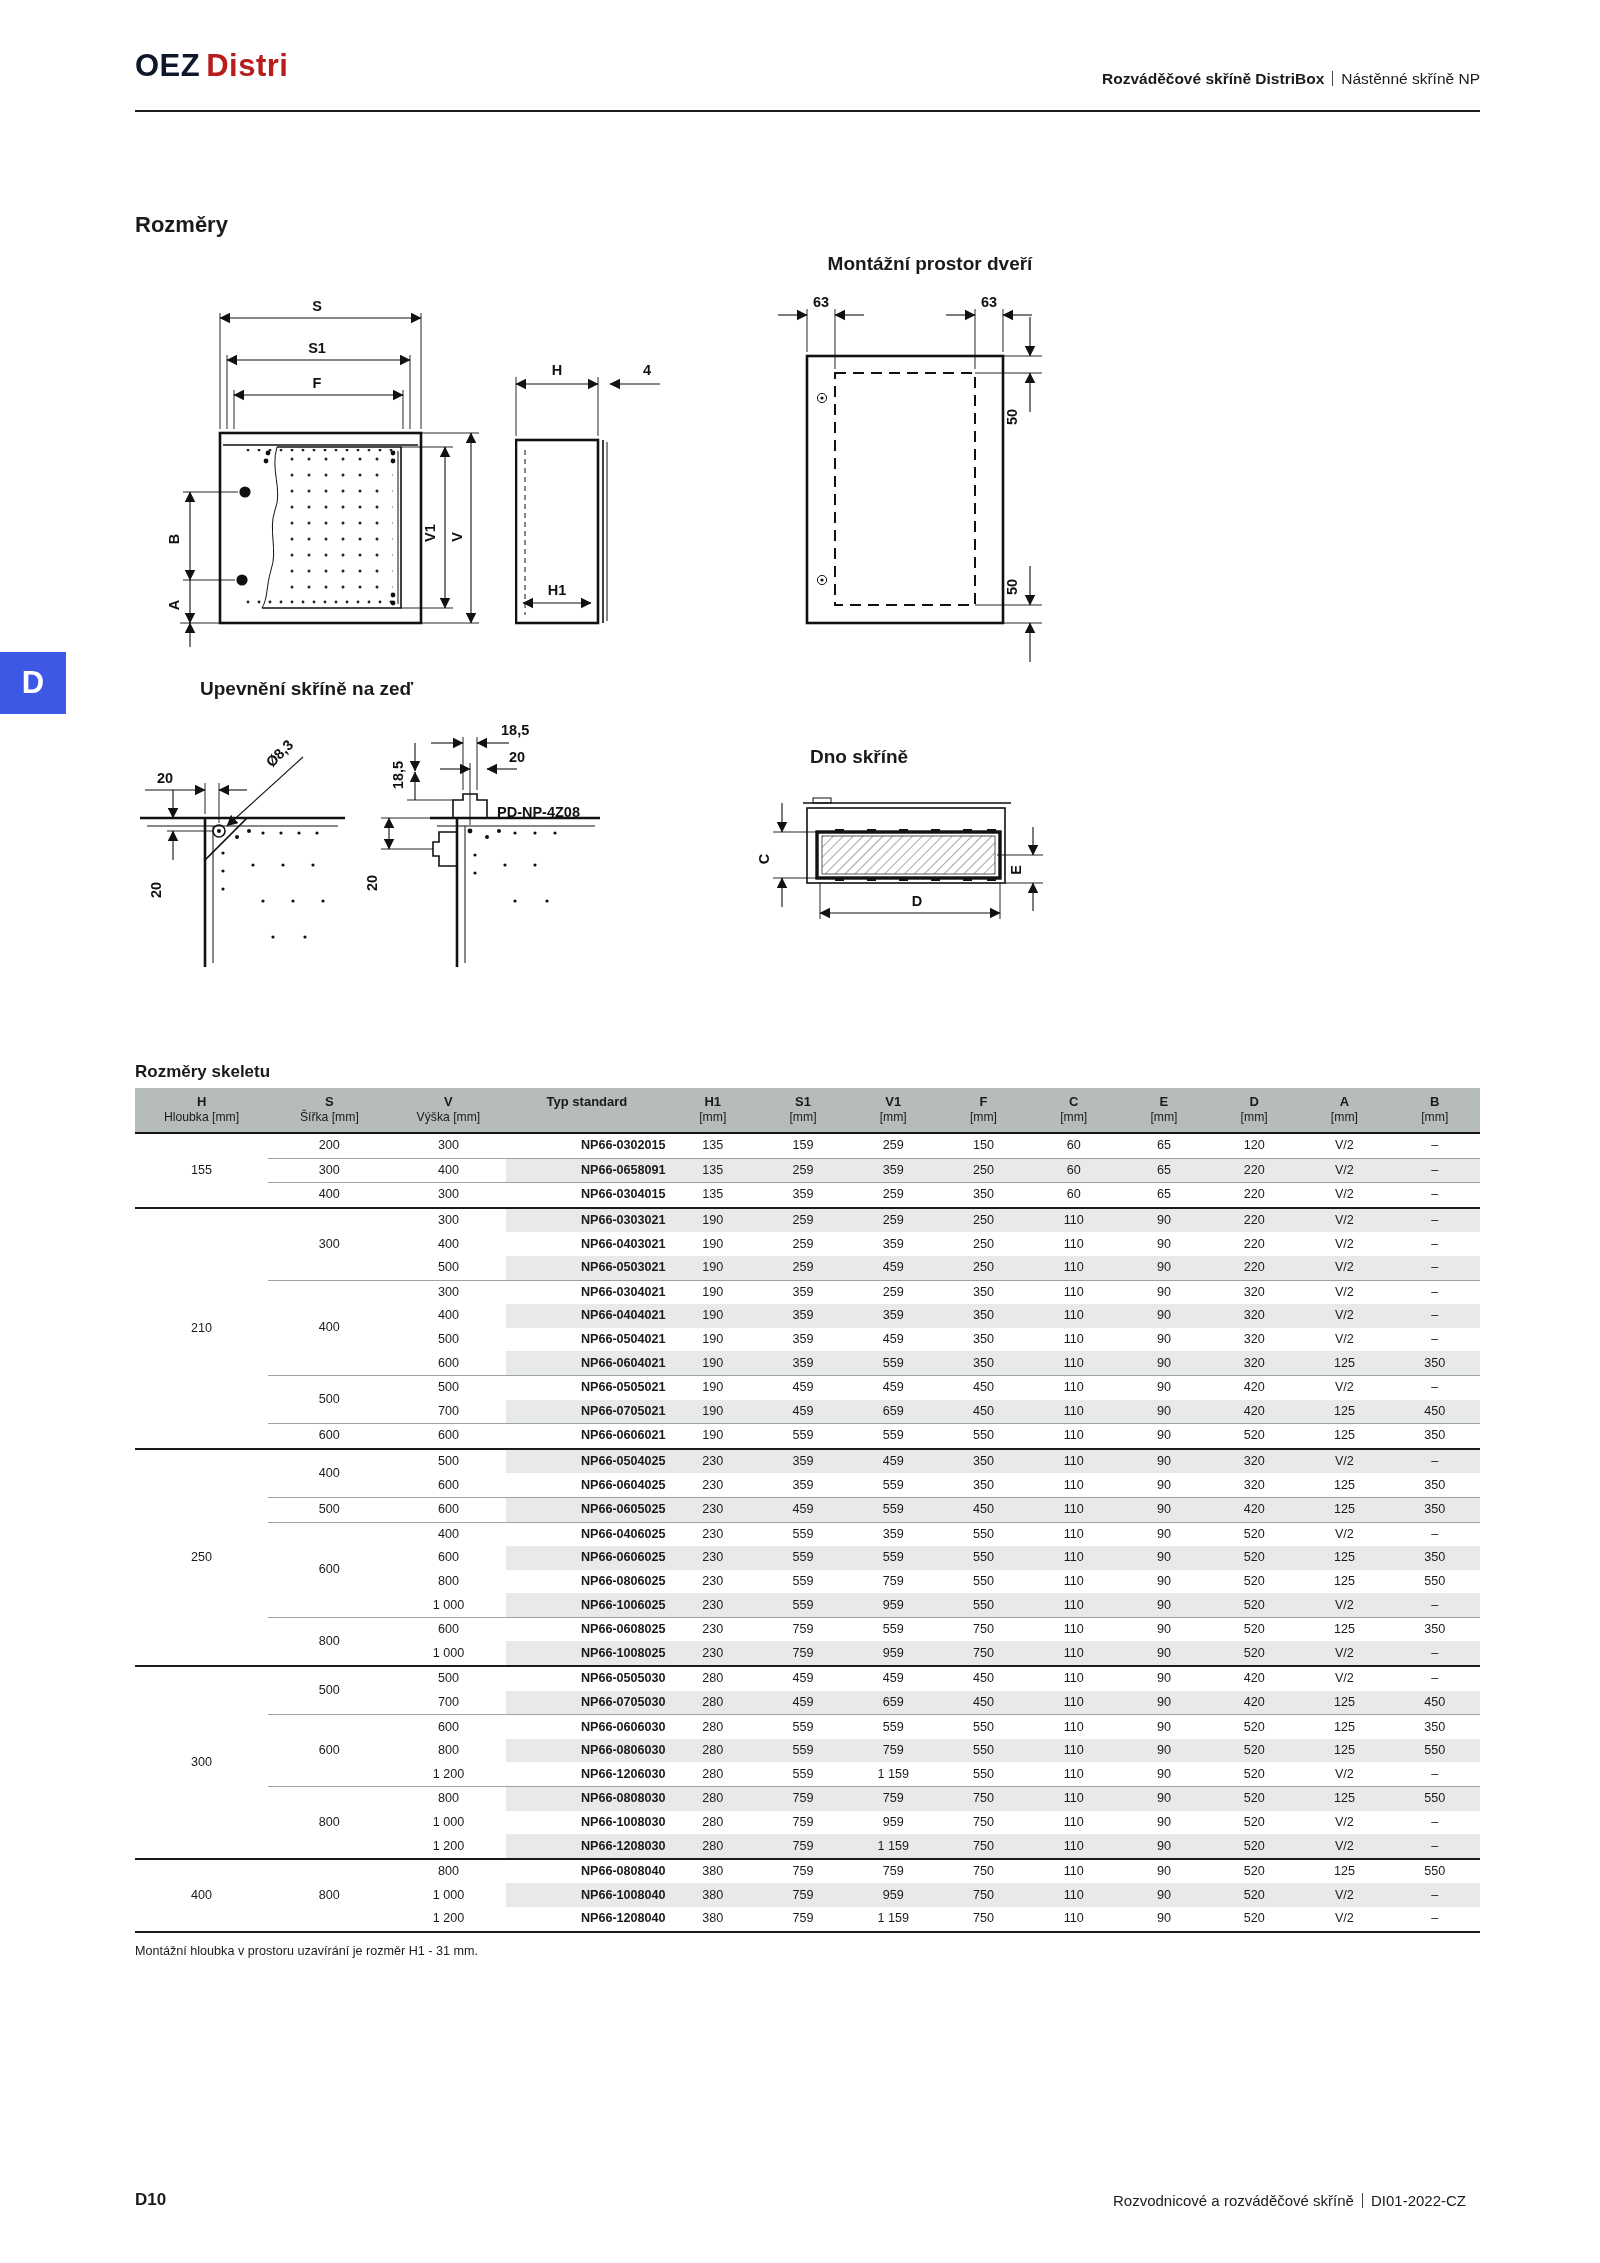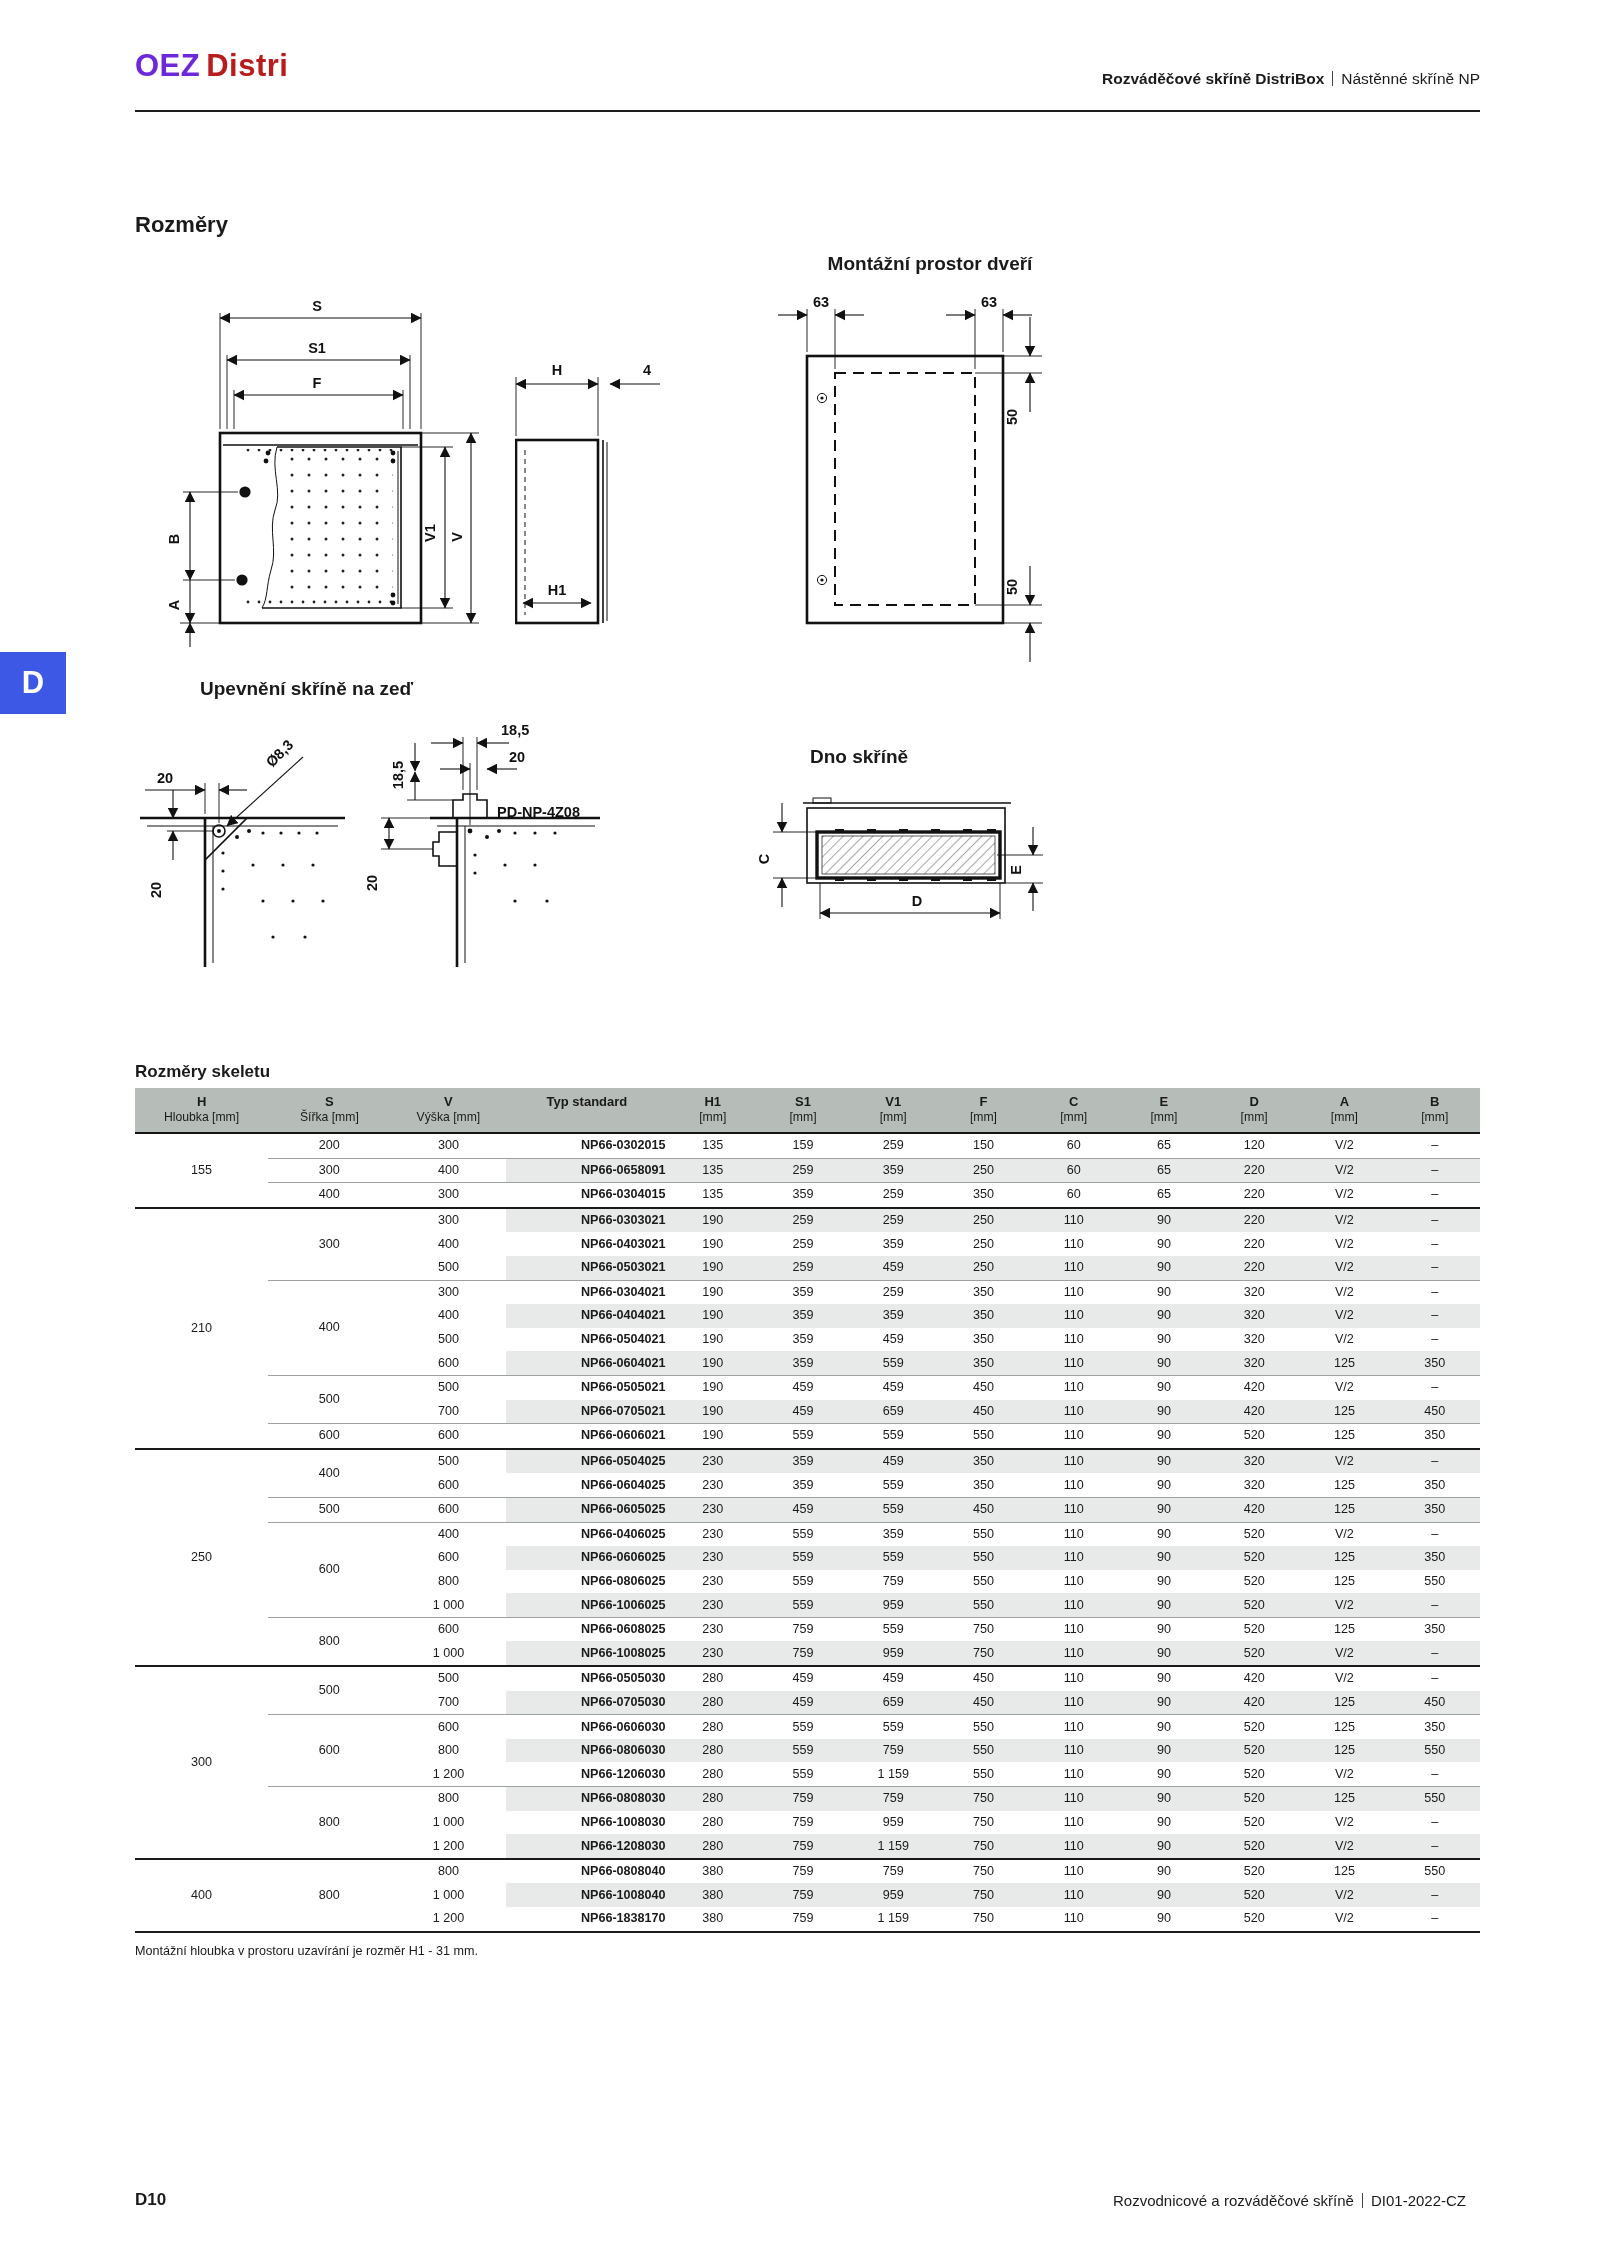--- a/index.html
+++ b/index.html
@@ -2,21 +2,21 @@
 <html><head>
 <meta charset="utf-8">
 <style>
   html,body{margin:0;padding:0;background:#9a9a9a;}
   #page{position:relative;width:1600px;height:2263px;background:#ffffff;margin:0 auto;
         font-family:"Liberation Sans","DejaVu Sans",sans-serif;color:#1a1a1a;overflow:hidden;}
   .abs{position:absolute;}
 
   
   #logo{left:135px;top:48px;font-size:31px;font-weight:800;letter-spacing:.5px;}
-  #logo .oez{color:#6d28d9;font-style:normal;}
+  #logo .oez{color:#0f172a;font-style:normal;}
   #logo .distri{color:#b91c1c;margin-left:6px;}
   #crumb{right:120px;top:70px;font-size:15.5px;white-space:nowrap;}
   #crumb .b{font-weight:700;text-align:center;}
   .vbar{display:inline-block;width:1px;height:15px;background:#444;margin:0 8px;vertical-align:-2px;}
   #headrule{left:135px;top:110px;width:1345px;height:2px;background:#1d1d1d;}
 
   
   #dtab{left:0;top:652px;width:66px;height:62px;background:#3c58e5;color:#fff;
         display:flex;align-items:center;justify-content:center;font-size:31px;font-weight:700;}
 
@@ -822,21 +822,21 @@
             <td class="cell-val shade">959</td>
             <td class="cell-val shade">750</td>
             <td class="cell-val shade">110</td>
             <td class="cell-val shade">90</td>
             <td class="cell-val shade">520</td>
             <td class="cell-val shade">V/2</td>
             <td class="cell-val shade">–</td>
           </tr>
           <tr>
             <td class="cell-v sec-end">1 200</td>
-            <td class="cell-typ sec-end">NP66-1838170</td>
+            <td class="cell-typ sec-end">NP66-1208040</td>
             <td class="cell-val sec-end">380</td>
             <td class="cell-val sec-end">759</td>
             <td class="cell-val sec-end">1 159</td>
             <td class="cell-val sec-end">750</td>
             <td class="cell-val sec-end">110</td>
             <td class="cell-val sec-end">90</td>
             <td class="cell-val sec-end">520</td>
             <td class="cell-val sec-end">V/2</td>
             <td class="cell-val sec-end">–</td>
           </tr>

